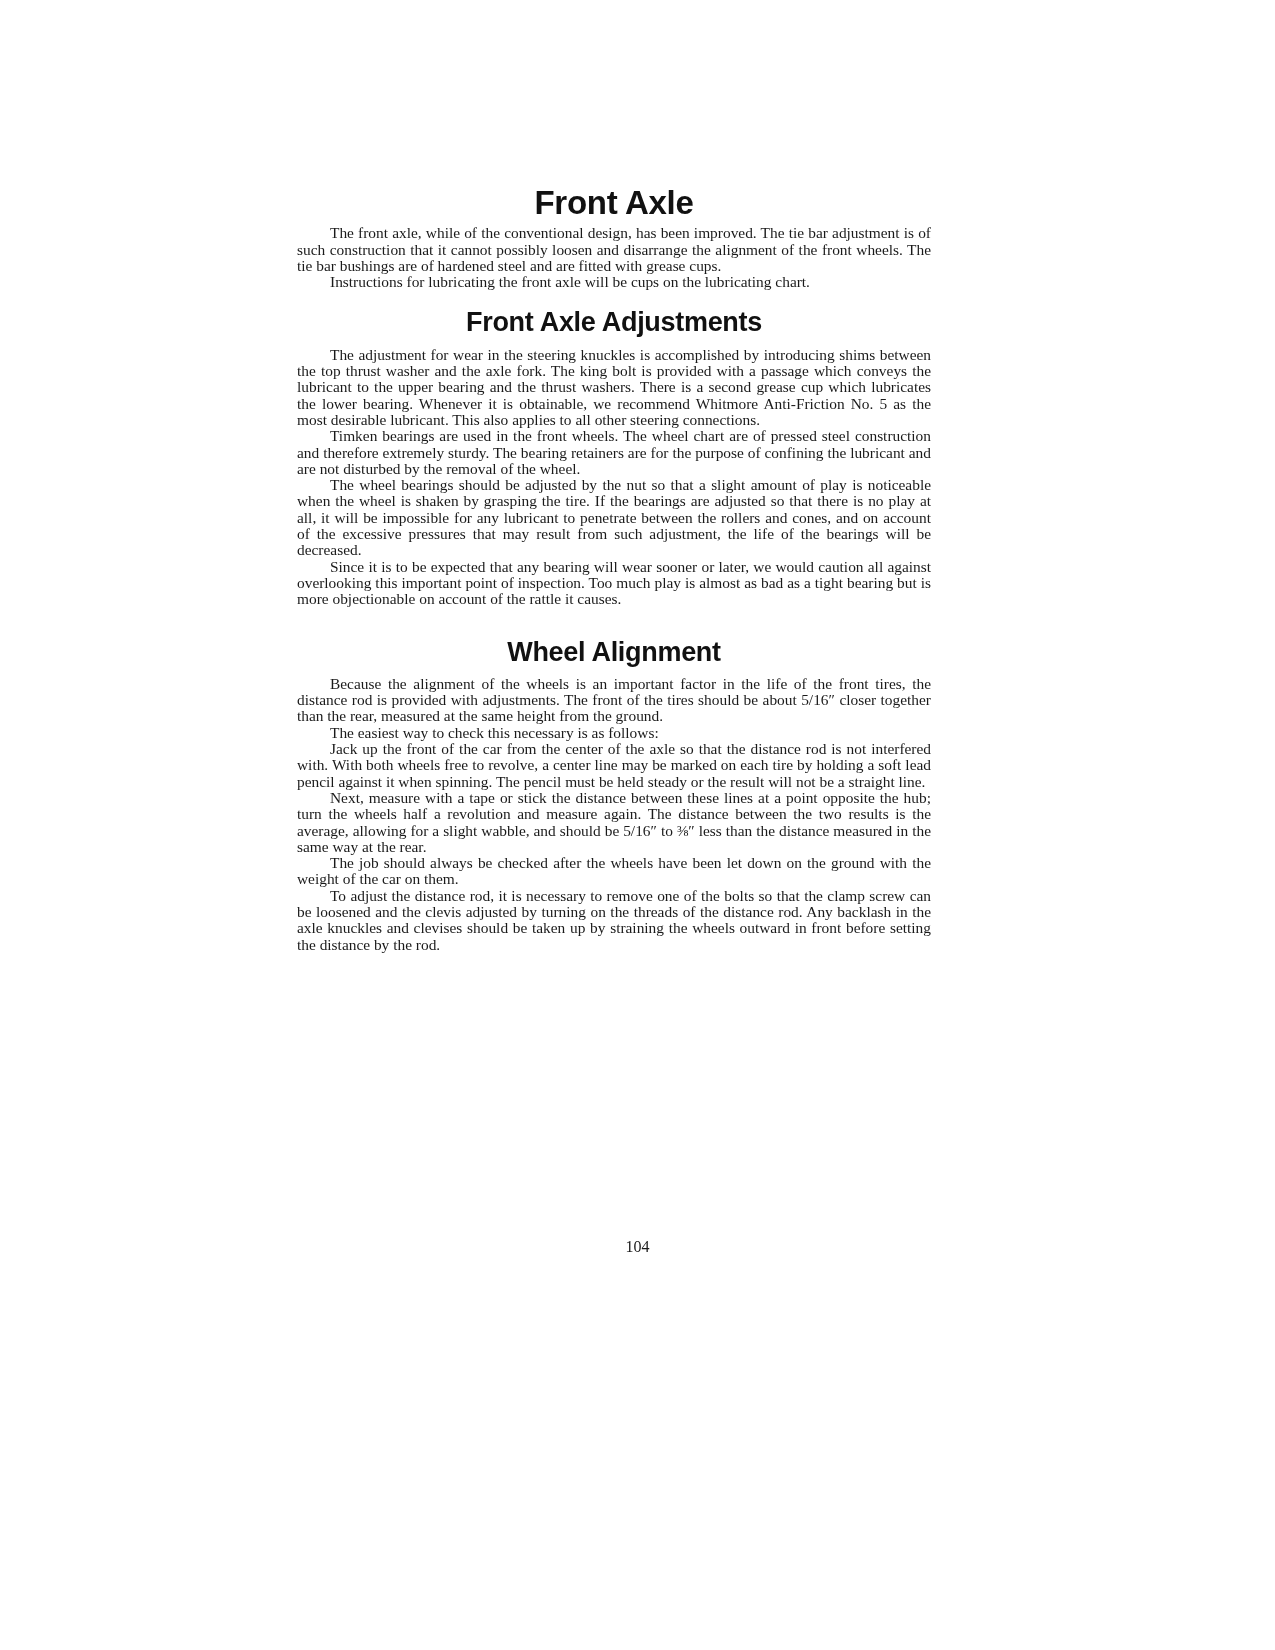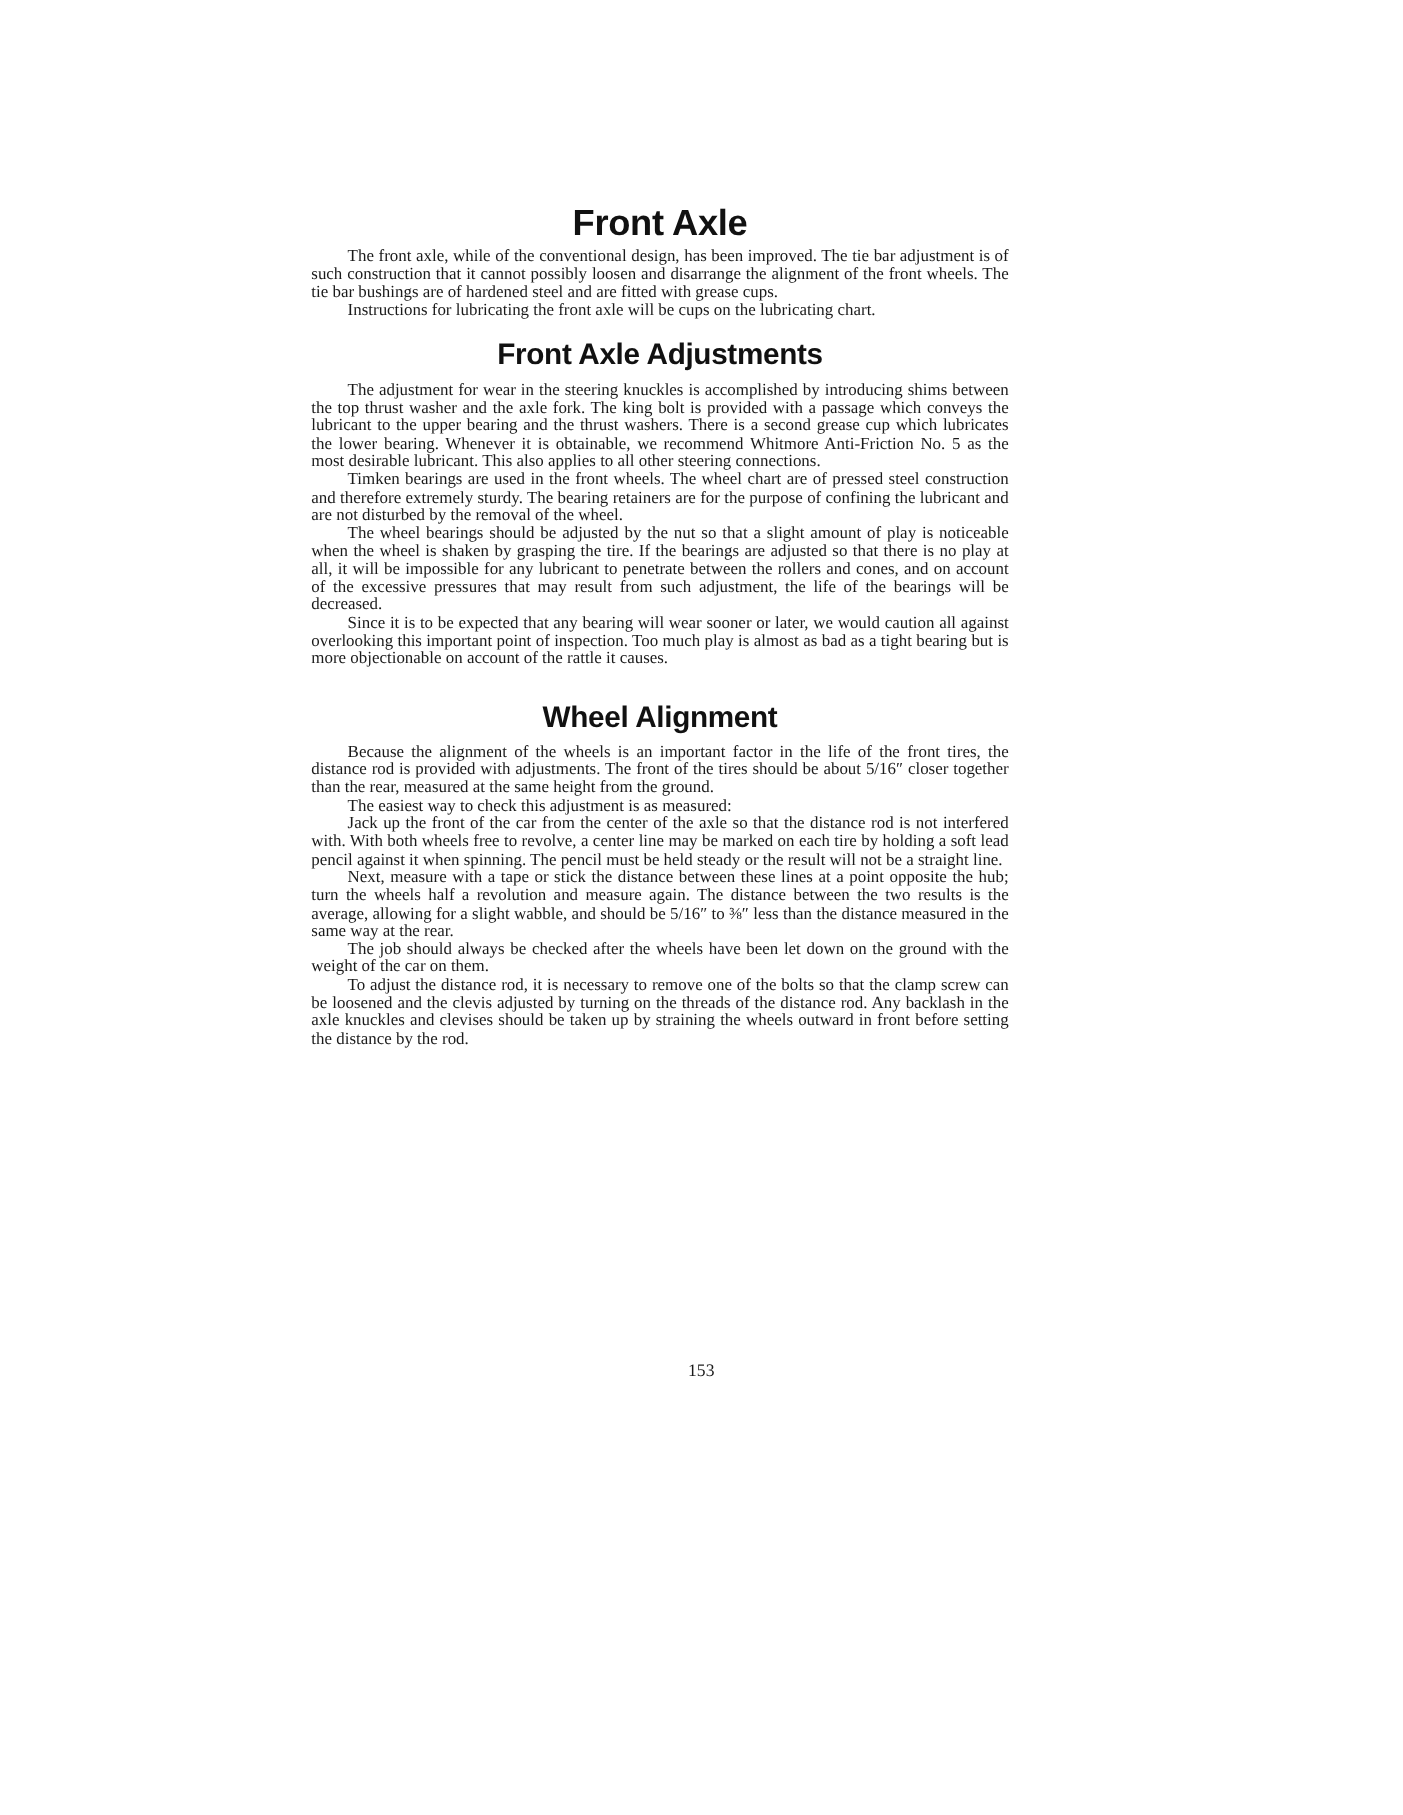--- a/index.html
+++ b/index.html
@@ -1,19 +1,19 @@
 <!DOCTYPE html>
 <html><head>
   <meta charset="utf-8">
   <style>
     html, body { margin: 0; padding: 0; background: #ffffff; }
     body { width: 1275px; height: 1650px; position: relative; overflow: hidden; }
     .page {
       position: absolute;
-      left: 283px;
+      left: 297px;
       top: 195px;
       width: 634px;
       color: #1a1a1a;
       font-family: "Liberation Serif", "DejaVu Serif", serif;
       font-size: 15.4px;
       line-height: 16.3px;
     }
     h1 {
       font-family: "Liberation Sans", "DejaVu Sans", sans-serif;
       font-weight: bold;
@@ -66,21 +66,21 @@
     <h2>Front Axle Adjustments</h2>
     <p>The adjustment for wear in the steering knuckles is accomplished by introducing shims between the top thrust washer and the axle fork. The king bolt is provided with a passage which conveys the lubricant to the upper bearing and the thrust washers. There is a second grease cup which lubricates the lower bearing. Whenever it is obtainable, we recommend Whitmore Anti-Friction No. 5 as the most desirable lubricant. This also applies to all other steering connections.</p>
     <p>Timken bearings are used in the front wheels. The wheel chart are of pressed steel construction and therefore extremely sturdy. The bearing retainers are for the purpose of confining the lubricant and are not disturbed by the removal of the wheel.</p>
     <p>The wheel bearings should be adjusted by the nut so that a slight amount of play is noticeable when the wheel is shaken by grasping the tire. If the bearings are adjusted so that there is no play at all, it will be impossible for any lubricant to penetrate between the rollers and cones, and on account of the excessive pressures that may result from such adjustment, the life of the bearings will be decreased.</p>
     <p>Since it is to be expected that any bearing will wear sooner or later, we would caution all against overlooking this important point of inspection. Too much play is almost as bad as a tight bearing but is more objectionable on account of the rattle it causes.</p>
   </div>
 
   <div class="section sec3">
     <h2>Wheel Alignment</h2>
     <p>Because the alignment of the wheels is an important factor in the life of the front tires, the distance rod is provided with adjustments. The front of the tires should be about 5/16″ closer together than the rear, measured at the same height from the ground.</p>
-    <p>The easiest way to check this adjustment is as measured:</p>
+    <p>The easiest way to check this necessary is as follows:</p>
     <p>Jack up the front of the car from the center of the axle so that the distance rod is not interfered with. With both wheels free to revolve, a center line may be marked on each tire by holding a soft lead pencil against it when spinning. The pencil must be held steady or the result will not be a straight line.</p>
     <p>Next, measure with a tape or stick the distance between these lines at a point opposite the hub; turn the wheels half a revolution and measure again. The distance between the two results is the average, allowing for a slight wabble, and should be 5/16″ to ⅜″ less than the distance measured in the same way at the rear.</p>
     <p>The job should always be checked after the wheels have been let down on the ground with the weight of the car on them.</p>
     <p>To adjust the distance rod, it is necessary to remove one of the bolts so that the clamp screw can be loosened and the clevis adjusted by turning on the threads of the distance rod. Any backlash in the axle knuckles and clevises should be taken up by straining the wheels outward in front before setting the distance by the rod.</p>
   </div>
 </div>
 
-<div class="page-number">153</div>
+<div class="page-number">104</div>
 
 </body></html>

